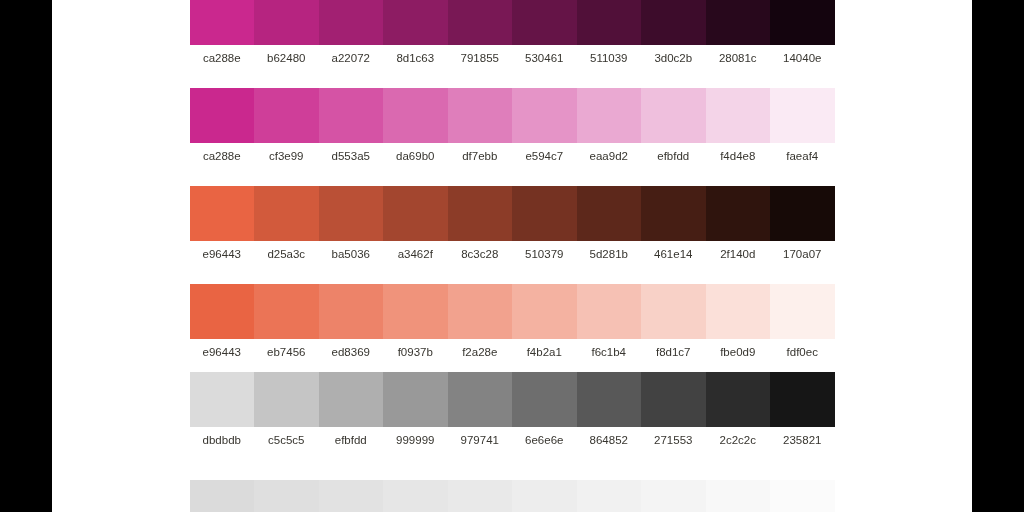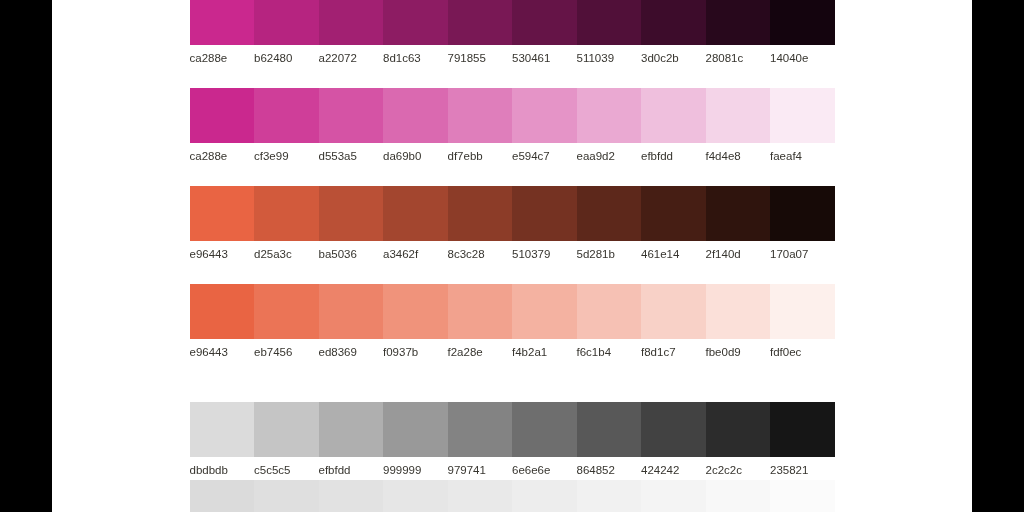--- a/index.html
+++ b/index.html
@@ -13,21 +13,21 @@
   #sheet {
     position:absolute; left:52px; top:0; width:920px; height:512px;
     background:#ffffff; overflow:hidden;
   }
   #ramps { position:absolute; left:0; top:0; width:920px; height:512px; }
   .ramp { position:absolute; left:137.5px; width:645px; }
   .swatches { display:flex; height:55px; }
   .swatch { flex:1 1 0; height:55px; }
   .labels { display:flex; margin-top:7px; }
   .label {
-    flex:1 1 0; text-align:left;
+    flex:1 1 0; text-align:center;
     font-size:11.5px; line-height:13px; color:#37352f;
     font-family:"Liberation Sans", sans-serif;
     white-space:nowrap;
   }
 </style>
 </head>
 <body>
 
 <div id="page">
   <div id="sheet">
@@ -129,42 +129,42 @@
           <div class="label">ed8369</div>
           <div class="label">f0937b</div>
           <div class="label">f2a28e</div>
           <div class="label">f4b2a1</div>
           <div class="label">f6c1b4</div>
           <div class="label">f8d1c7</div>
           <div class="label">fbe0d9</div>
           <div class="label">fdf0ec</div>
         </div>
       </div>
-      <div class="ramp" style="top:402px">
+      <div class="ramp" style="top:372px">
         <div class="swatches">
           <div class="swatch" style="background-color: rgb(219, 219, 219);"></div>
           <div class="swatch" style="background-color: rgb(197, 197, 197);"></div>
           <div class="swatch" style="background-color: rgb(175, 175, 175);"></div>
           <div class="swatch" style="background-color: rgb(153, 153, 153);"></div>
           <div class="swatch" style="background-color: rgb(131, 131, 131);"></div>
           <div class="swatch" style="background-color: rgb(110, 110, 110);"></div>
           <div class="swatch" style="background-color: rgb(88, 88, 88);"></div>
           <div class="swatch" style="background-color: rgb(66, 66, 66);"></div>
           <div class="swatch" style="background-color: rgb(44, 44, 44);"></div>
           <div class="swatch" style="background-color: rgb(22, 22, 22);"></div>
         </div>
         <div class="labels">
           <div class="label">dbdbdb</div>
           <div class="label">c5c5c5</div>
           <div class="label">efbfdd</div>
           <div class="label">999999</div>
           <div class="label">979741</div>
           <div class="label">6e6e6e</div>
           <div class="label">864852</div>
-          <div class="label">424242</div>
+          <div class="label">271553</div>
           <div class="label">2c2c2c</div>
           <div class="label">235821</div>
         </div>
       </div>
       <div class="ramp" style="top:480px">
         <div class="swatches">
           <div class="swatch" style="background-color: rgb(219, 219, 219);"></div>
           <div class="swatch" style="background-color: rgb(223, 223, 223);"></div>
           <div class="swatch" style="background-color: rgb(226, 226, 226);"></div>
           <div class="swatch" style="background-color: rgb(230, 230, 230);"></div>

